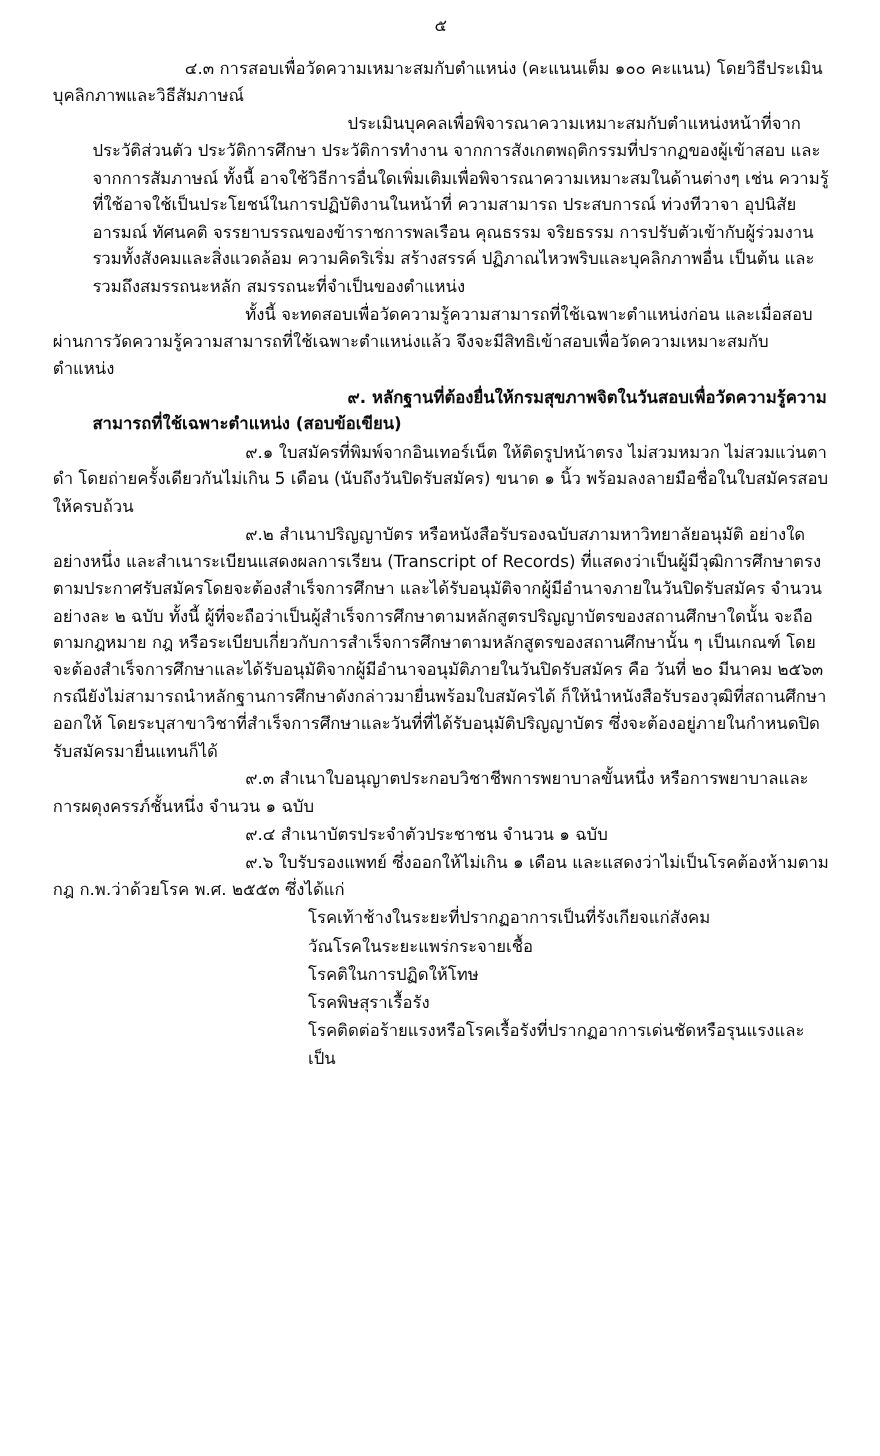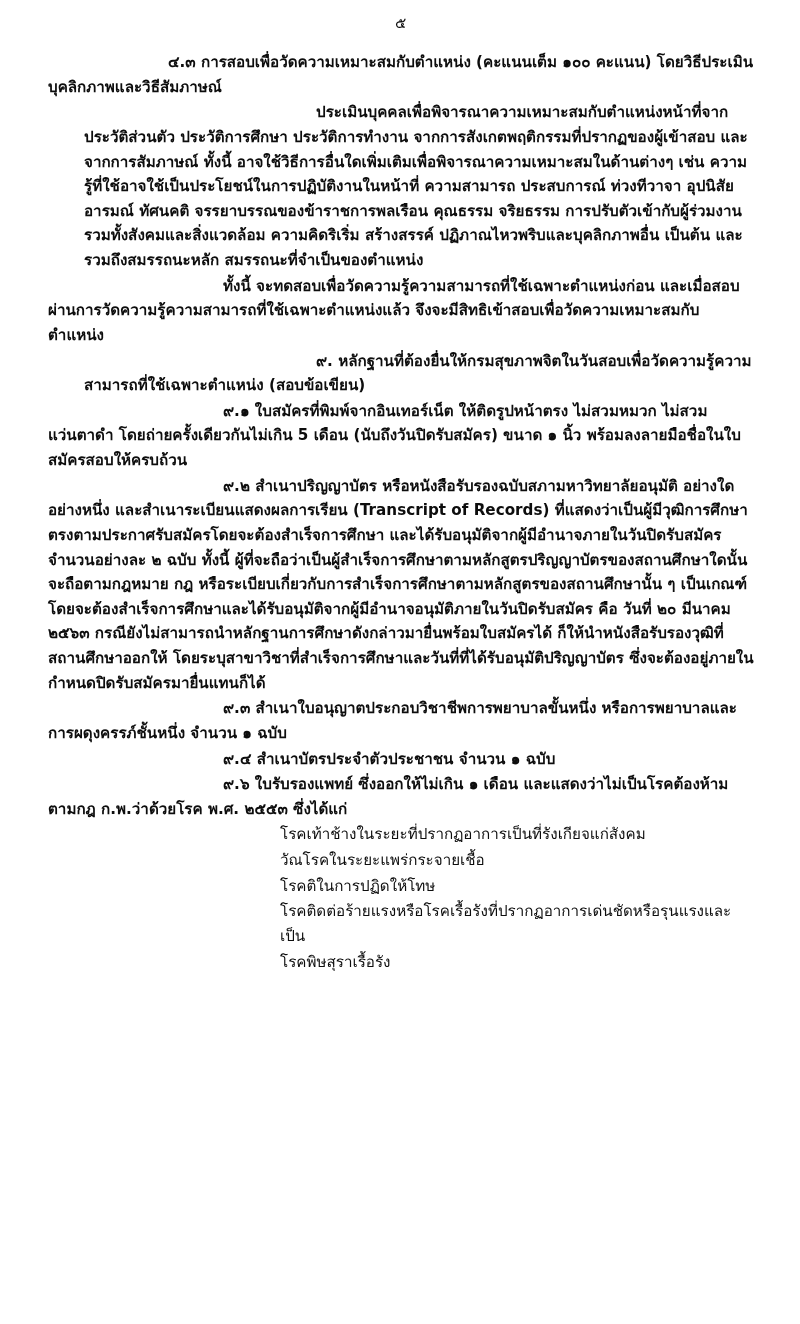--- a/index.html
+++ b/index.html
@@ -32,21 +32,20 @@
     line-height: 1.62;
     text-align: left;
   }
   p {
     margin: 0;
     padding: 0;
   }
   .para {
     margin-bottom: 1px;
     text-indent: 0;
-    font-weight: bold;
   }
   .indent-1 {
     text-indent: 120px;
   }
   .indent-2 {
     text-indent: 175px;
   }
   .indent-3 {
     text-indent: 232px;
     margin-left: 36px;
@@ -86,18 +85,18 @@
 
     <p class="para indent-2">๙.๔ สำเนาบัตรประจำตัวประชาชน  จำนวน ๑ ฉบับ</p>
 
 
     <p class="para indent-2">๙.๖ ใบรับรองแพทย์ ซึ่งออกให้ไม่เกิน ๑ เดือน และแสดงว่าไม่เป็นโรคต้องห้ามตามกฎ ก.พ.ว่าด้วยโรค พ.ศ. ๒๕๕๓ ซึ่งได้แก่</p>
 
     <div class="list-block">
       <p>โรคเท้าช้างในระยะที่ปรากฏอาการเป็นที่รังเกียจแก่สังคม</p>
       <p>วัณโรคในระยะแพร่กระจายเชื้อ</p>
       <p>โรคติในการปฏิดให้โทษ</p>
+      <p>โรคพิษสุราเรื้อรัง</p>
       <p>โรคติดต่อร้ายแรงหรือโรคเรื้อรังที่ปรากฏอาการเด่นชัดหรือรุนแรงและเป็น</p>
-      <p>โรคพิษสุราเรื้อรัง</p>
     </div>
 
   </div>
 </div>
 
 </body></html>

